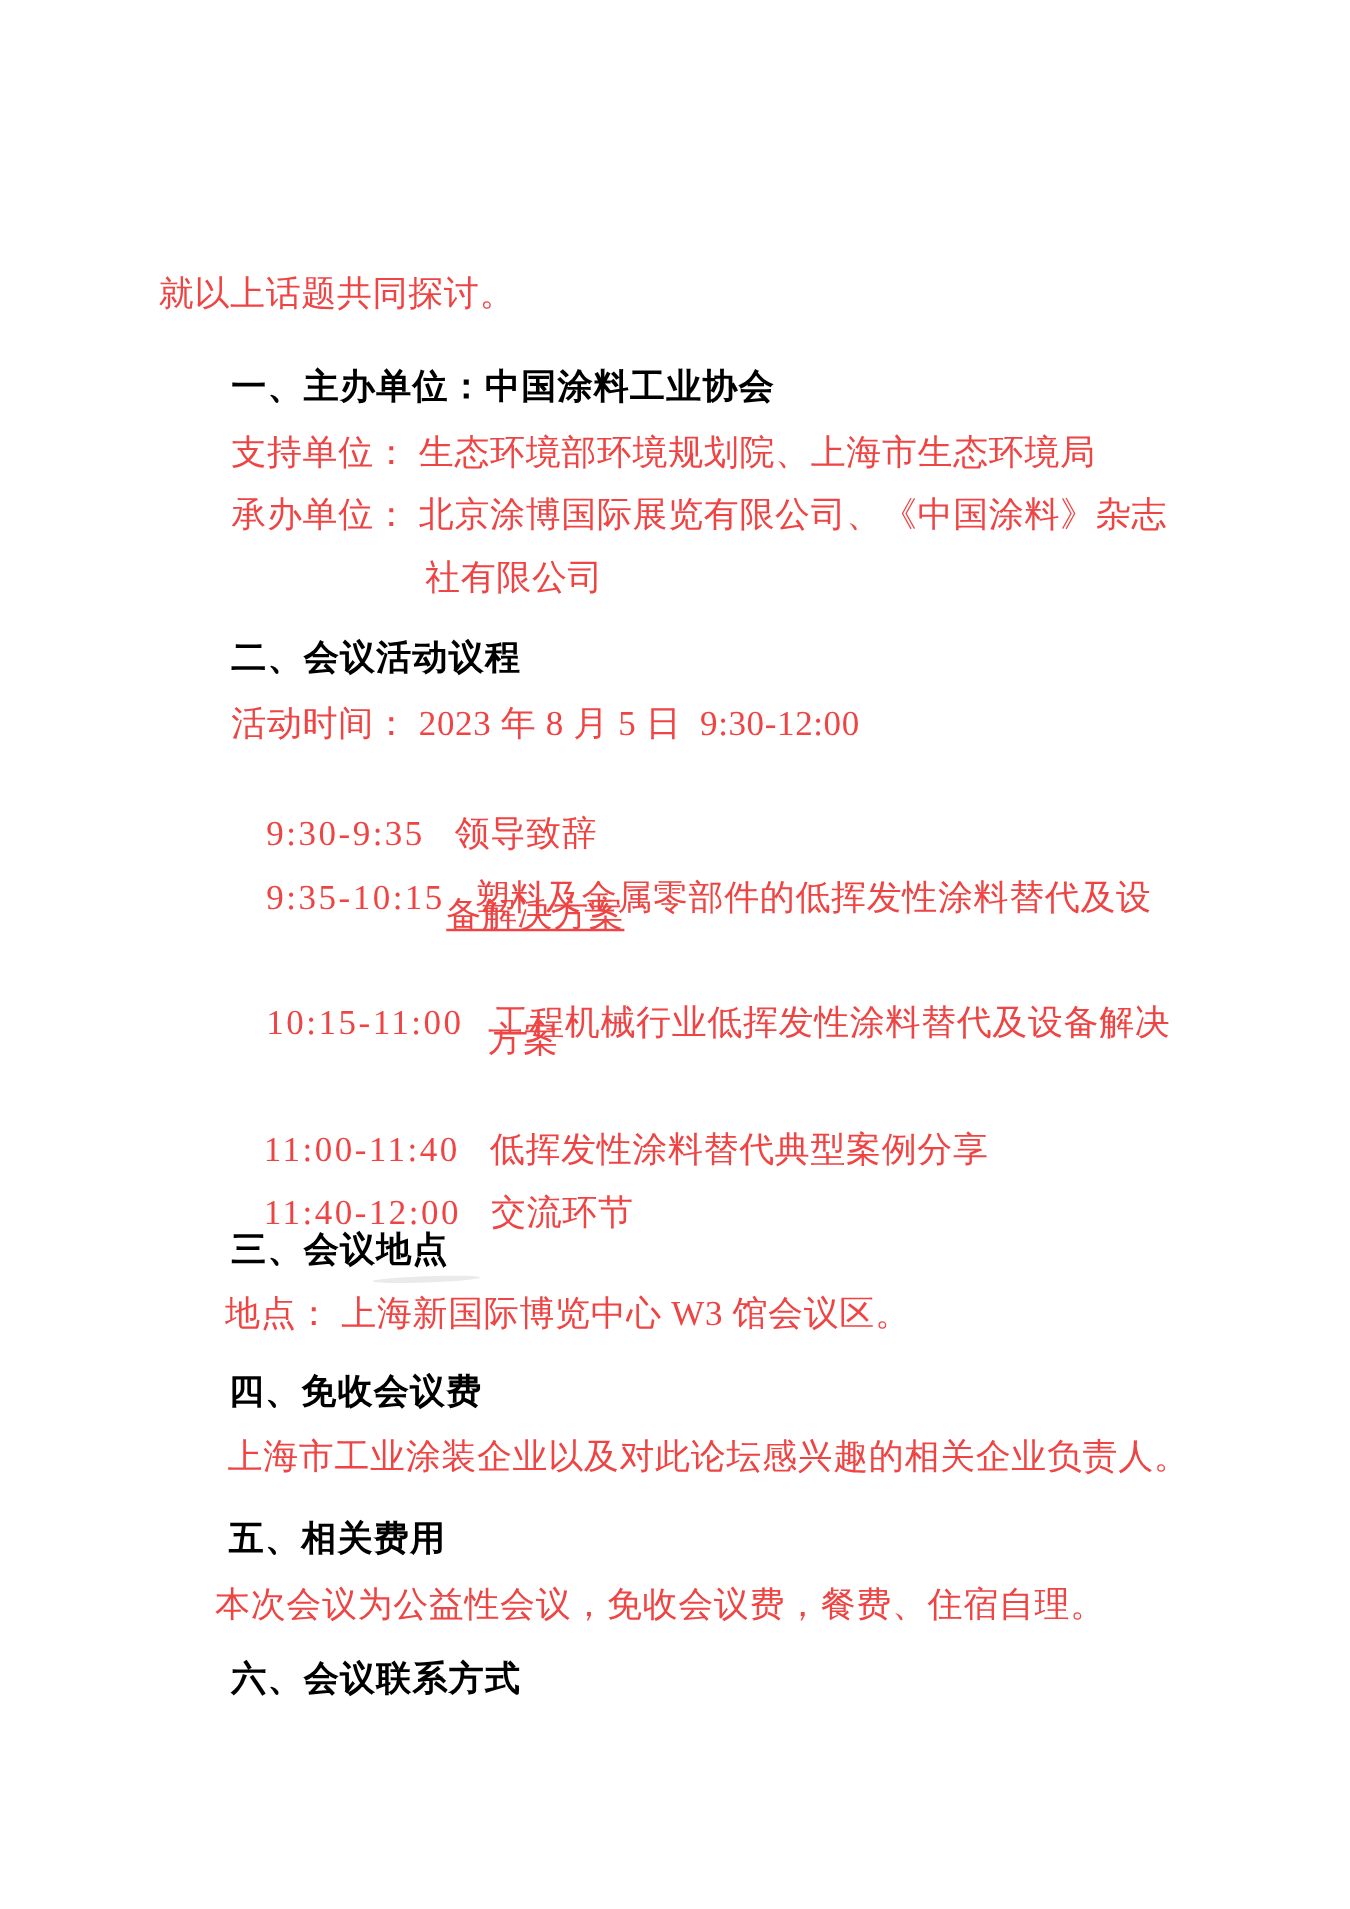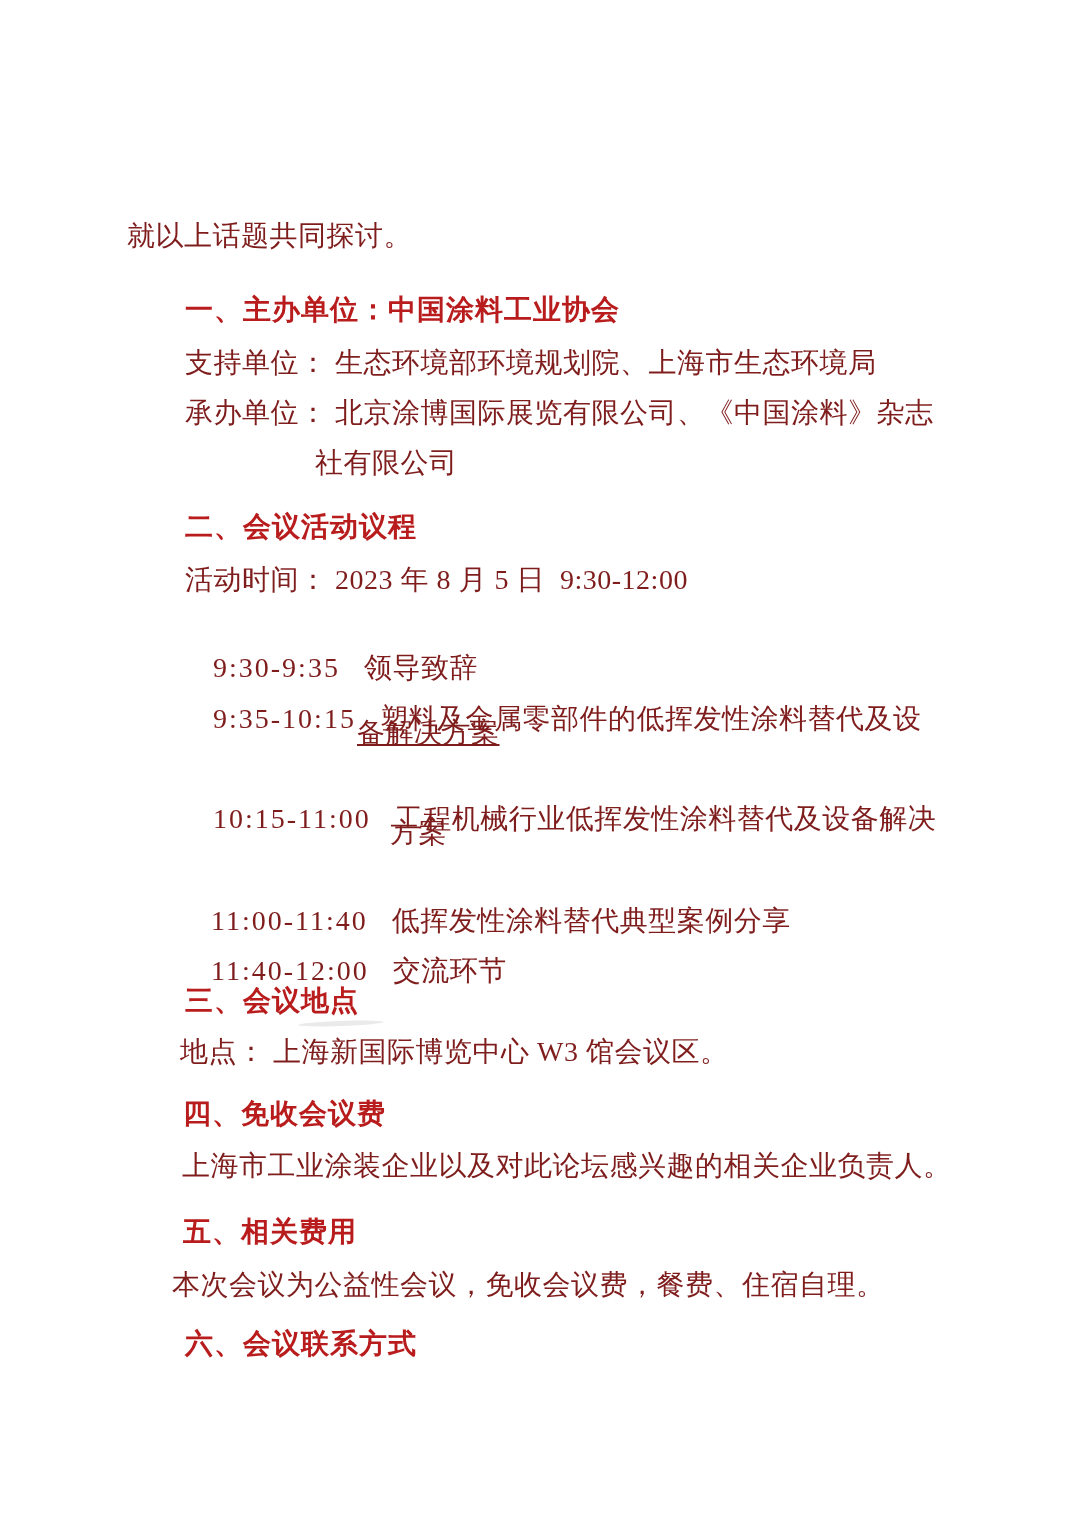--- a/index.html
+++ b/index.html
@@ -10,35 +10,35 @@
     font-family:"Liberation Serif","DejaVu Serif",serif;
     color:#2b2b2b;
     overflow:hidden;
   }
   .t{
     position:absolute;margin:0;
     font-size:28px;line-height:36px;
     letter-spacing:0.5px;
     white-space:pre;
     font-weight:normal;
-    color:#7f1d1d;
+    color:#ef4444;
   }
   .h{
     font-weight:bold;
-    color:#b91c1c;
+    color:#000000;
     letter-spacing:1px;
   }
   .time{display:inline-block;margin-right:24px;letter-spacing:2px;}
   .topic{letter-spacing:0.5px;}
 
   .intro{left:127px;top:218px;}
   .h1{left:185px;top:292px;}
   .p1{left:185px;top:345px;}
   .p2{left:185px;top:395px;}
-  .p3{left:315px;top:445px;}
+  .p3{left:340px;top:445px;}
   .h2x{left:185px;top:509px;}
   .p4{left:185px;top:562px;text-align:right;}
   .r0{left:183px;top:614px;}
   .r1{left:183px;top:665px;}
   .c1{left:357px;top:715px;text-decoration:underline;}
   .r2{left:183px;top:765px;}
   .c2{left:390px;top:817px;font-family:Liberation Mono, monospace;}
   .r3{left:181px;top:867px;}
   .r4{left:181px;top:917px;}
   .h3x{left:185px;top:983px;}

